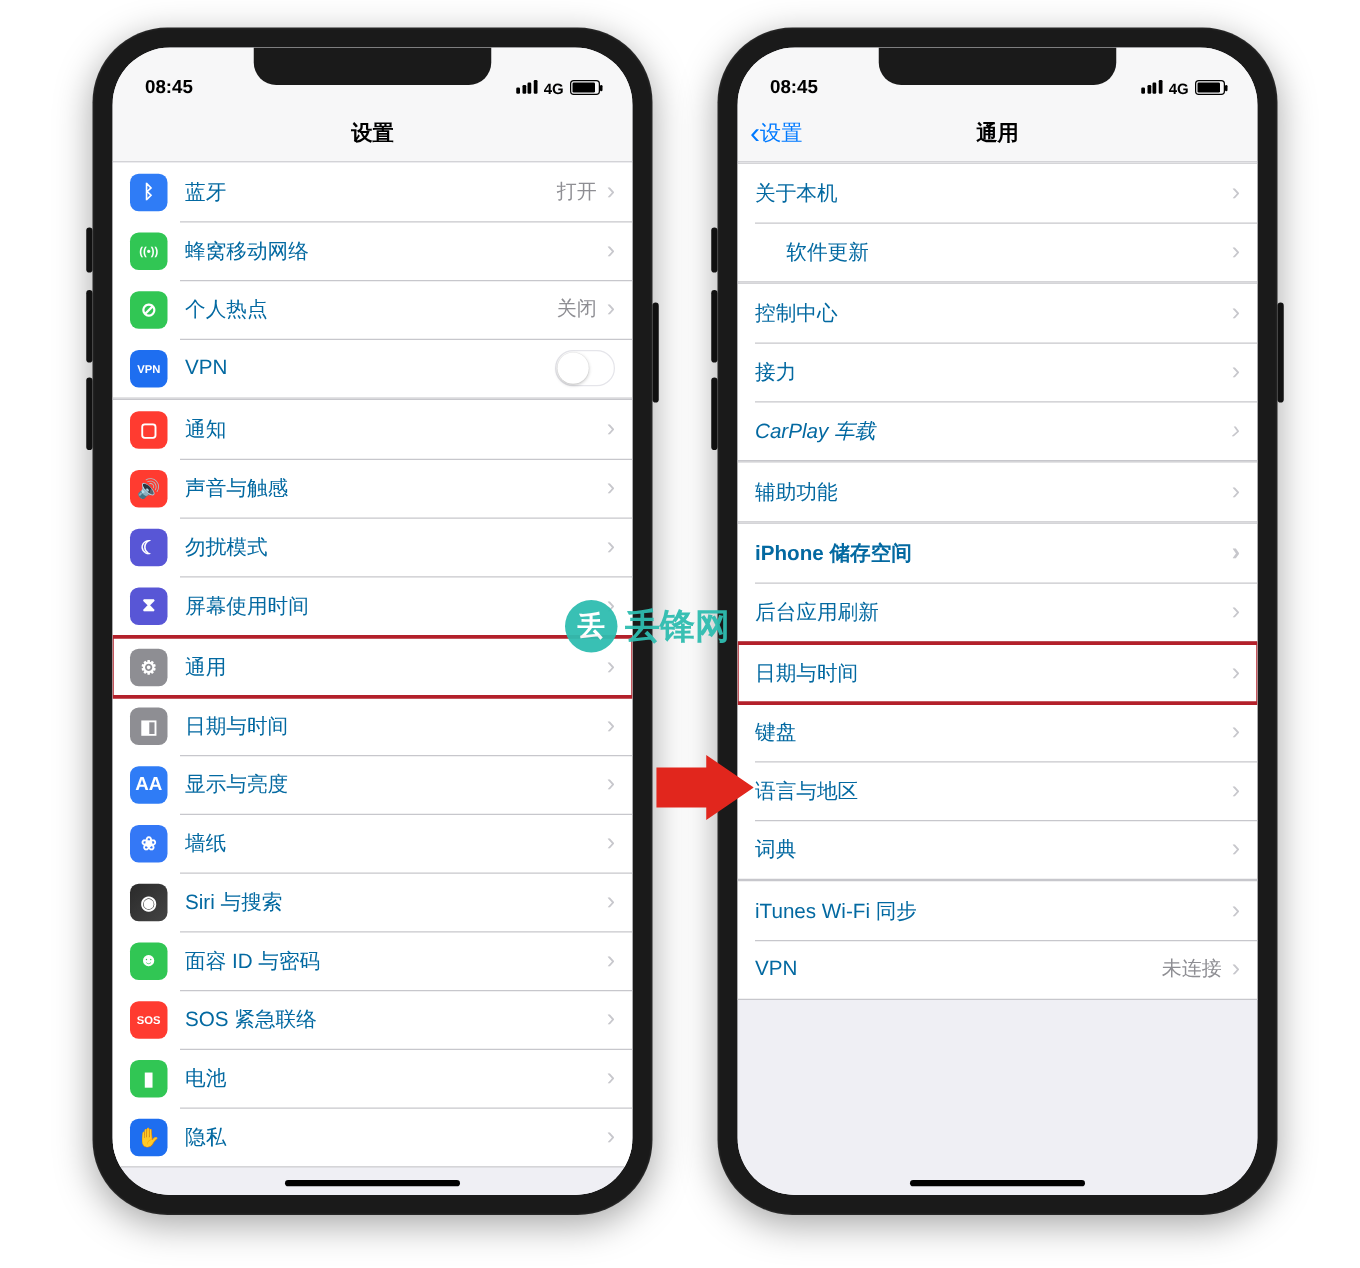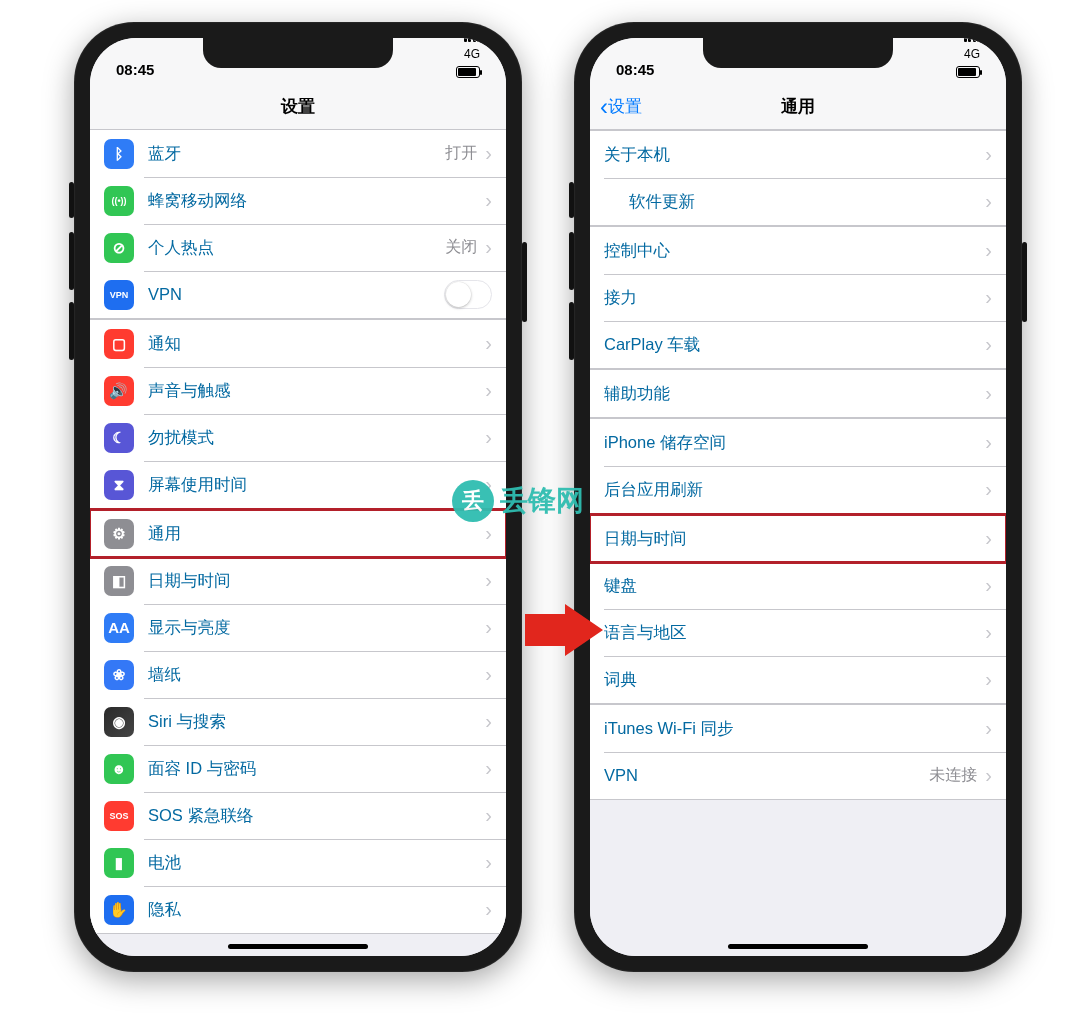--- a/index.html
+++ b/index.html
@@ -61,21 +61,21 @@
     height: 46px;
     display: flex;
     justify-content: space-between;
     align-items: flex-end;
     padding: 0 26px 6px 26px;
     background: #f7f7f8;
     font-weight: 600;
     font-size: 15px;
     color: #000;
   }
-  .status-right { display:flex; align-items:flex-end; gap:5px; font-size:12px; font-weight:400;flex-direction:column; }
+  .status-right { display:flex; align-items:flex-start; gap:5px; font-size:12px; font-weight:700; }
   .signal { display:inline-flex; align-items:flex-end; gap:1.5px; }
   .signal i { width:3px; background:#000; display:inline-block; border-radius:1px;}
   .signal i:nth-child(1){height:5px;} .signal i:nth-child(2){height:7px;}
   .signal i:nth-child(3){height:9px;} .signal i:nth-child(4){height:11px;}
   .battery { width:24px; height:12px; border:1.3px solid #000; border-radius:3px; position:relative; }
   .battery::after { content:""; position:absolute; right:-3px; top:3px; width:2px; height:5px; background:#000; border-radius:1px;}
   .battery i { position:absolute; left:1px; top:1px; bottom:1px; width:18px; background:#000; border-radius:1px;}
 
   .navbar {
     height: 46px;
@@ -341,33 +341,33 @@
           </div>
           <div class="group">
             <div class="row noicon" style="position: relative;">
               <div class="label">控制中心</div>
               <div class="chevron">›</div>
             </div>
             <div class="row noicon" style="position: relative; gap: 34px;">
               <div class="label">接力</div>
               <div class="chevron">›</div>
             </div>
-            <div class="row noicon" style="position: relative;">
+            <div class="row noicon" style="position: relative; font-style: italic;">
               <div class="label">CarPlay 车载</div>
               <div class="chevron">›</div>
             </div>
           </div>
           <div class="group">
             <div class="row noicon" style="position: relative;">
               <div class="label">辅助功能</div>
               <div class="chevron">›</div>
             </div>
           </div>
           <div class="group">
-            <div class="row noicon" style="position: relative;">
+            <div class="row noicon" style="position: relative; font-weight: bold;">
               <div class="label">iPhone 储存空间</div>
               <div class="chevron">›</div>
             </div>
             <div class="row noicon" style="position: relative;">
               <div class="label">后台应用刷新</div>
               <div class="chevron">›</div>
             </div>
           </div>
           <div class="group">
             <div class="row noicon" style="position: relative;">

